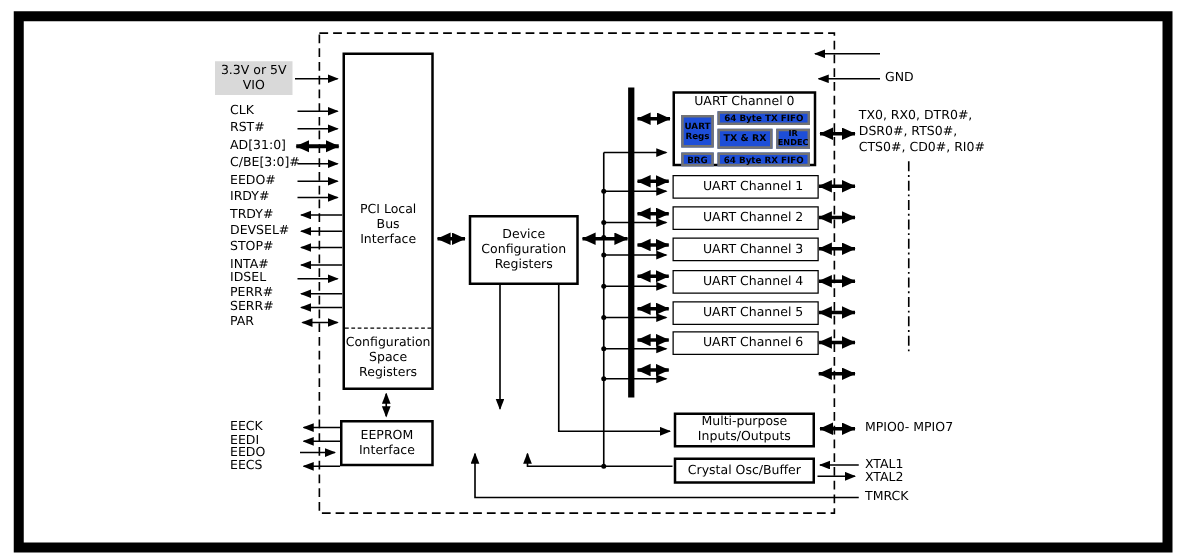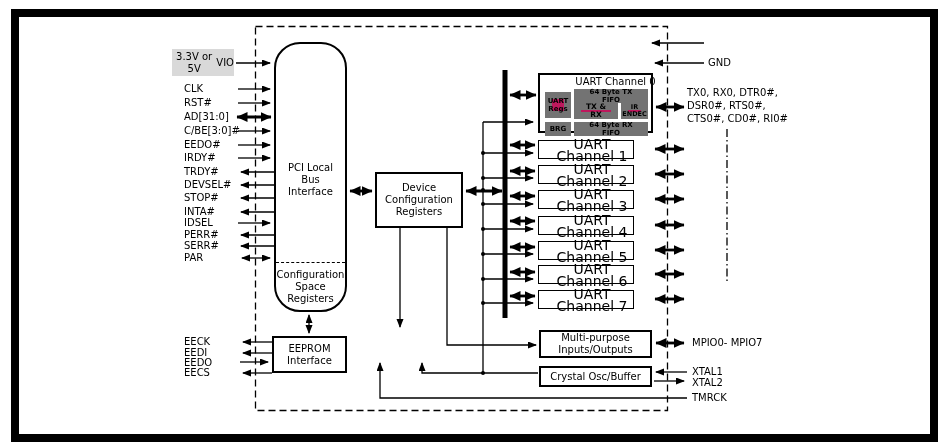--- a/index.html
+++ b/index.html
@@ -8,34 +8,34 @@
   #frame{position:absolute;left:11px;top:9px;width:927px;height:433px;border:8px solid #000;box-sizing:border-box;}
   #wires{position:absolute;left:0;top:0;width:943px;height:448px;}
   .box{position:absolute;border:2px solid #000;box-sizing:border-box;background:#fff;
        display:flex;flex-direction:column;justify-content:center;align-items:center;
        font-size:10px;line-height:12px;text-align:center;}
   .thin{border-width:1.5px;}
   .lbl{position:absolute;font-size:10px;line-height:12px;white-space:nowrap;}
   .pin{left:184px;}
   .multiline div{white-space:nowrap;}
   #vio-box{position:absolute;left:172px;top:49px;width:62px;height:27px;background:#d9d9d9;
-           display:flex;flex-direction:row;justify-content:center;align-items:center;
+           display:flex;flex-direction:column;justify-content:center;align-items:center;
            font-size:10px;line-height:12px;text-align:center;}
   
-  #pci{left:274px;top:42px;width:73px;height:270px;justify-content:flex-start;border-radius:26px;}
+  #pci{left:274px;top:42px;width:73px;height:270px;justify-content:flex-start;}
   #pci-label{position:absolute;top:118px;left:0;width:100%;text-align:center;}
   #csr{position:absolute;bottom:0;left:0;width:100%;height:47px;border-top:1.5px dashed #000;
        display:flex;flex-direction:column;justify-content:center;text-align:center;}
   
   #ch0{left:538px;top:73px;width:115px;height:60px;justify-content:flex-start;}
-  #ch0-title{position:absolute;top:1px;left:0;width:100%;text-align:center;padding-left:20px;}
-  .sub{position:absolute;background:#be185d;border:7px solid #737373;box-sizing:border-box;
+  #ch0-title{position:absolute;top:1px;left:0;width:100%;text-align:center;}
+  .sub{position:absolute;background:#1d4ed8;border:2px solid #737373;box-sizing:border-box;
        display:flex;flex-direction:column;justify-content:center;align-items:center;
        font-size:7px;line-height:8px;font-weight:bold;text-align:center;}
-  .chn{left:538px;width:96px;height:19px;font-size:14px;padding-left:12px;}
+  .chn{left:538px;width:117px;height:19px;font-size:10px;padding-left:12px;}
   #rlbl-ch0,#rlbl-ch7{font-size:10px;line-height:13px;}
 </style>
 </head>
 <body>
 
 <div id="canvas">
   <div id="frame"></div>
 
   <svg id="wires" viewBox="0 0 943 448">
     <defs>
@@ -207,21 +207,20 @@
     </div>
     <div class="sub" style="left:34px;top:47px;width:74px;height:11px">64 Byte RX FIFO</div>
   </div>
 
   <div class="box thin chn" style="top:140px">UART Channel 1</div>
   <div class="box thin chn" style="top:165px">UART Channel 2</div>
   <div class="box thin chn" style="top:190px">UART Channel 3</div>
   <div class="box thin chn" style="top:216px">UART Channel 4</div>
   <div class="box thin chn" style="top:241px">UART Channel 5</div>
   <div class="box thin chn" style="top:265px">UART Channel 6</div>
-  <div class="box thin chn" style="top:290px">UART Channel 7</div>
 
   <div class="lbl" style="left:708px;top:57px">GND</div>
   <div class="lbl multiline" id="rlbl-ch0" style="left:687px;top:86px">
     <div>TX0, RX0, DTR0#,</div>
     <div>DSR0#, RTS0#,</div>
     <div>CTS0#, CD0#, RI0#</div>
   </div>
   <div class="lbl" style="left:692px;top:337px">MPIO0- MPIO7</div>
   <div class="lbl" style="left:692px;top:366px">XTAL1</div>
   <div class="lbl" style="left:692px;top:377px">XTAL2</div>

